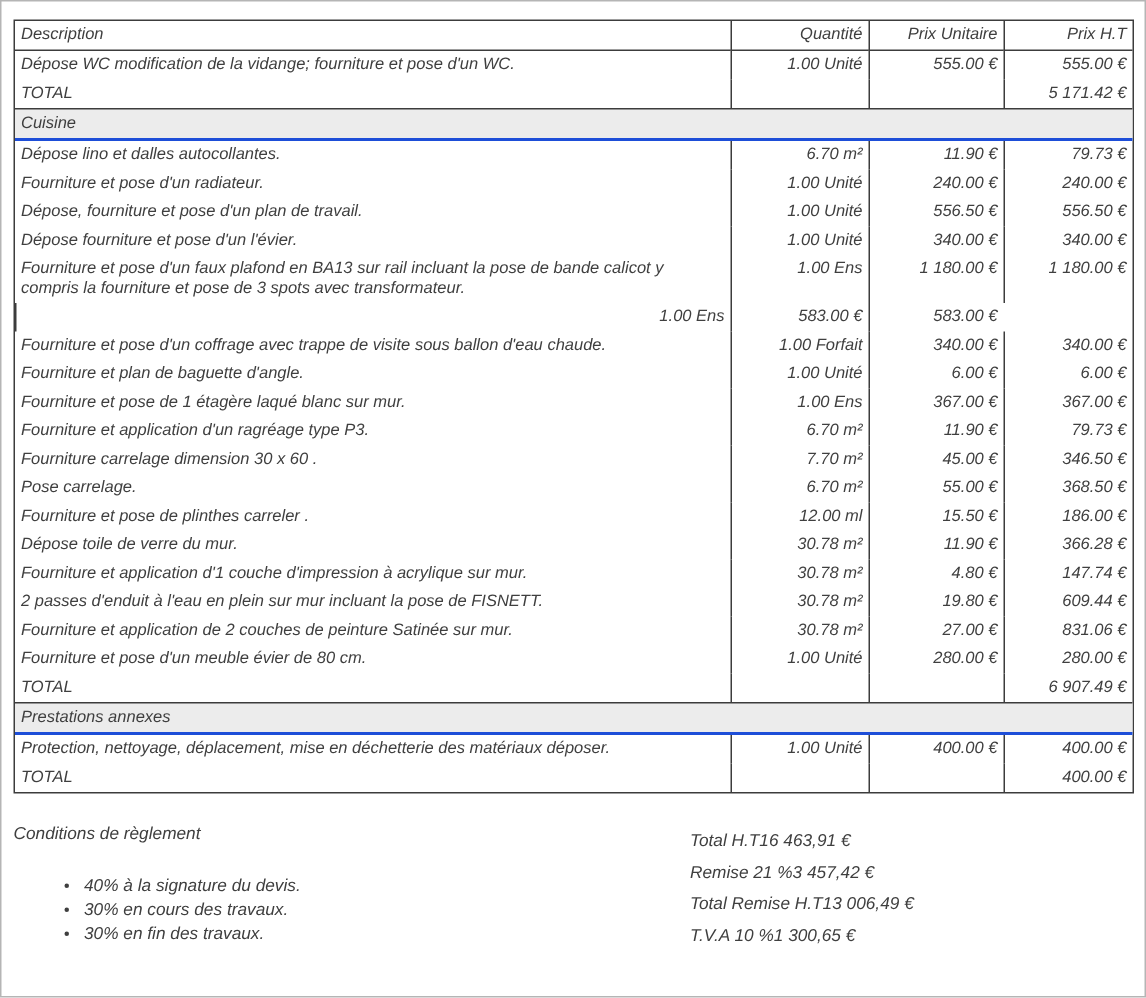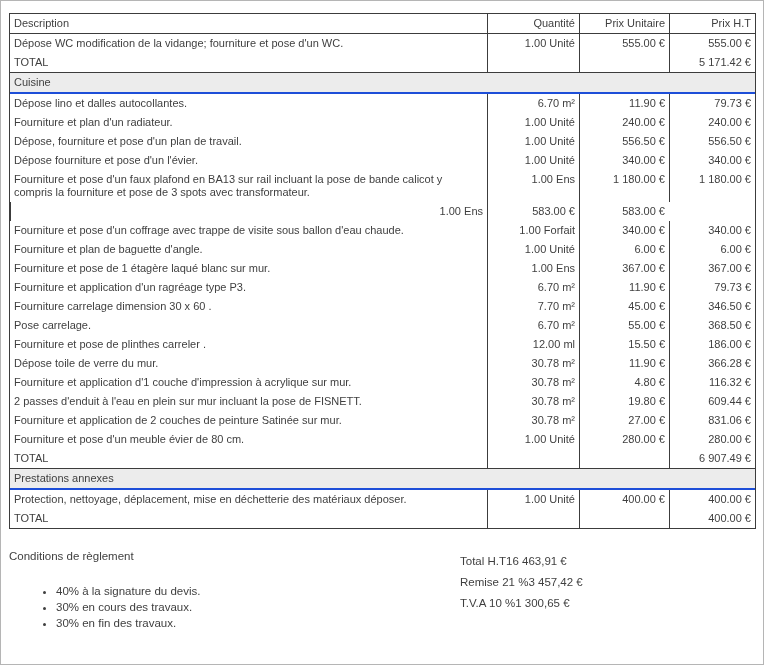--- a/index.html
+++ b/index.html
@@ -5,21 +5,21 @@
   html, body { margin: 0; padding: 0; }
   body {
     width: 764px; height: 665px; position: relative;
     background: #ffffff;
     font-family: "Liberation Sans", sans-serif;
     color: #3f3f3f;
     overflow: hidden;
   }
   .page {
     position: absolute; left: 0; top: 0; width: 764px; height: 665px;
-    border: 1px solid #b5b5b5; box-sizing: border-box;
+    border: 1px solid #b5b5b5; box-sizing: border-box; font-style: italic;
   }
   
   .invoice-table {
     position: absolute; left: 8px; top: 12px; width: 747px;
     border: 1px solid #3c3c3c; box-sizing: border-box;
     font-size: 11px; line-height: 13px;
   }
   .row { display: grid; grid-template-columns: 477px 92px 90px 86px; }
   .cell { padding: 3px 4px; box-sizing: border-box; overflow: hidden; }
   .cell.qty, .cell.unit, .cell.ht { text-align: right; border-left: 1px solid #3c3c3c; }
@@ -67,21 +67,21 @@
           <div class="cell ht">5 171.42 €</div>
         </div>
         <div class="section-title">Cuisine</div>
         <div class="row data">
           <div class="cell desc">Dépose lino et dalles autocollantes.</div>
           <div class="cell qty">6.70 m²</div>
           <div class="cell unit">11.90 €</div>
           <div class="cell ht">79.73 €</div>
         </div>
         <div class="row data">
-          <div class="cell desc">Fourniture et plan d'un radiateur.</div>
+          <div class="cell desc">Fourniture et pose d'un radiateur.</div>
           <div class="cell qty">1.00 Unité</div>
           <div class="cell unit">240.00 €</div>
           <div class="cell ht">240.00 €</div>
         </div>
         <div class="row data">
           <div class="cell desc">Dépose, fourniture et pose d'un plan de travail.</div>
           <div class="cell qty">1.00 Unité</div>
           <div class="cell unit">556.50 €</div>
           <div class="cell ht">556.50 €</div>
         </div>
@@ -147,21 +147,21 @@
         <div class="row data">
           <div class="cell desc">Dépose toile de verre du mur.</div>
           <div class="cell qty">30.78 m²</div>
           <div class="cell unit">11.90 €</div>
           <div class="cell ht">366.28 €</div>
         </div>
         <div class="row data">
           <div class="cell desc">Fourniture et application d'1 couche d'impression à acrylique sur mur.</div>
           <div class="cell qty">30.78 m²</div>
           <div class="cell unit">4.80 €</div>
-          <div class="cell ht">116.32 €</div>
+          <div class="cell ht">147.74 €</div>
         </div>
         <div class="row data">
           <div class="cell desc">2 passes d'enduit à l'eau en plein sur mur incluant la pose de FISNETT.</div>
           <div class="cell qty">30.78 m²</div>
           <div class="cell unit">19.80 €</div>
           <div class="cell ht">609.44 €</div>
         </div>
         <div class="row data">
           <div class="cell desc">Fourniture et application de 2 couches de peinture Satinée sur mur.</div>
           <div class="cell qty">30.78 m²</div>
@@ -209,19 +209,23 @@
     <div id="summary-rows">
         <div class="sum-row">
           <span>Total H.T</span>
           <span>16 463,91 €</span>
         </div>
         <div class="sum-row">
           <span>Remise 21 %</span>
           <span>3 457,42 €</span>
         </div>
         <div class="sum-row">
+          <span>Total Remise H.T</span>
+          <span>13 006,49 €</span>
+        </div>
+        <div class="sum-row">
           <span>T.V.A 10 %</span>
           <span>1 300,65 €</span>
         </div>
       </div>
   </div>
 
 </div>
 
 </body></html>

